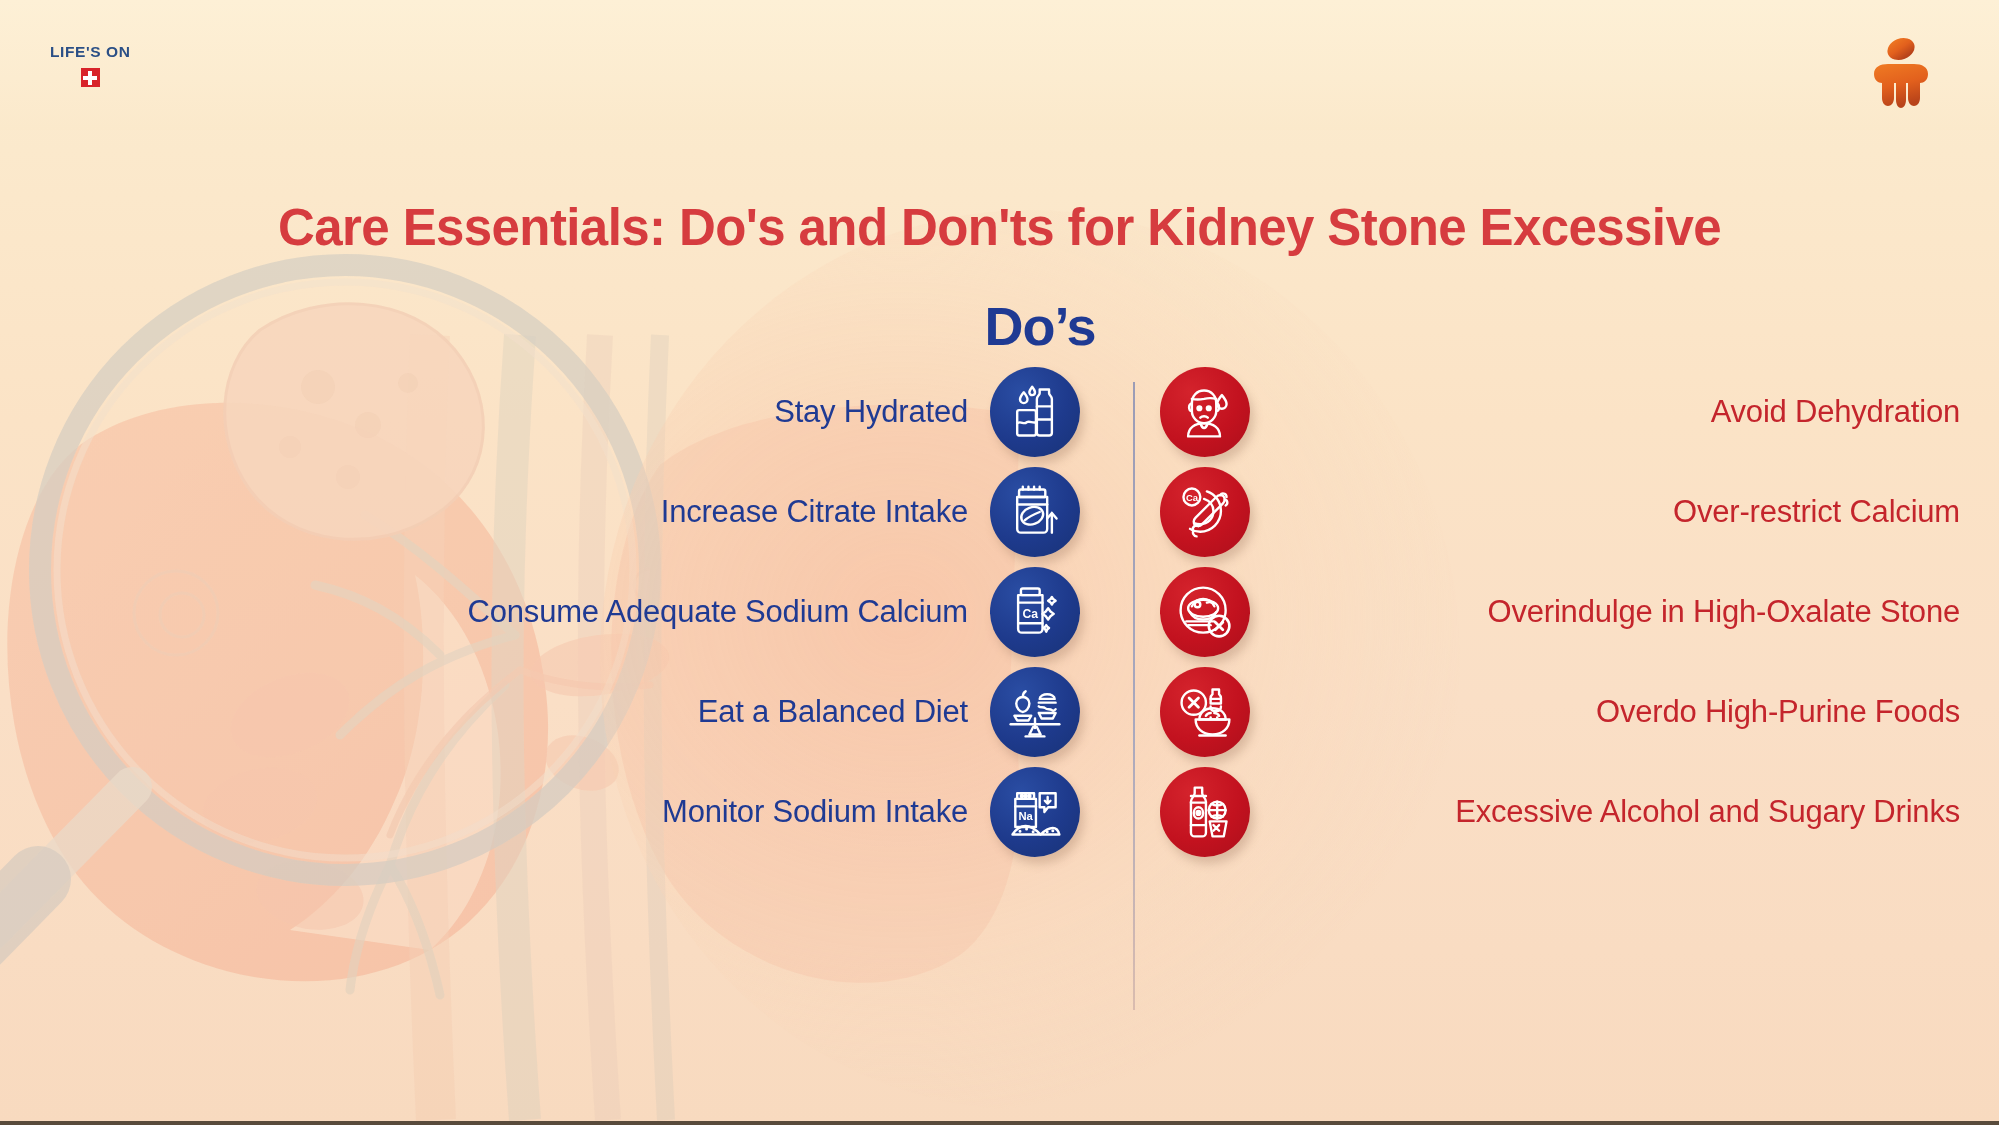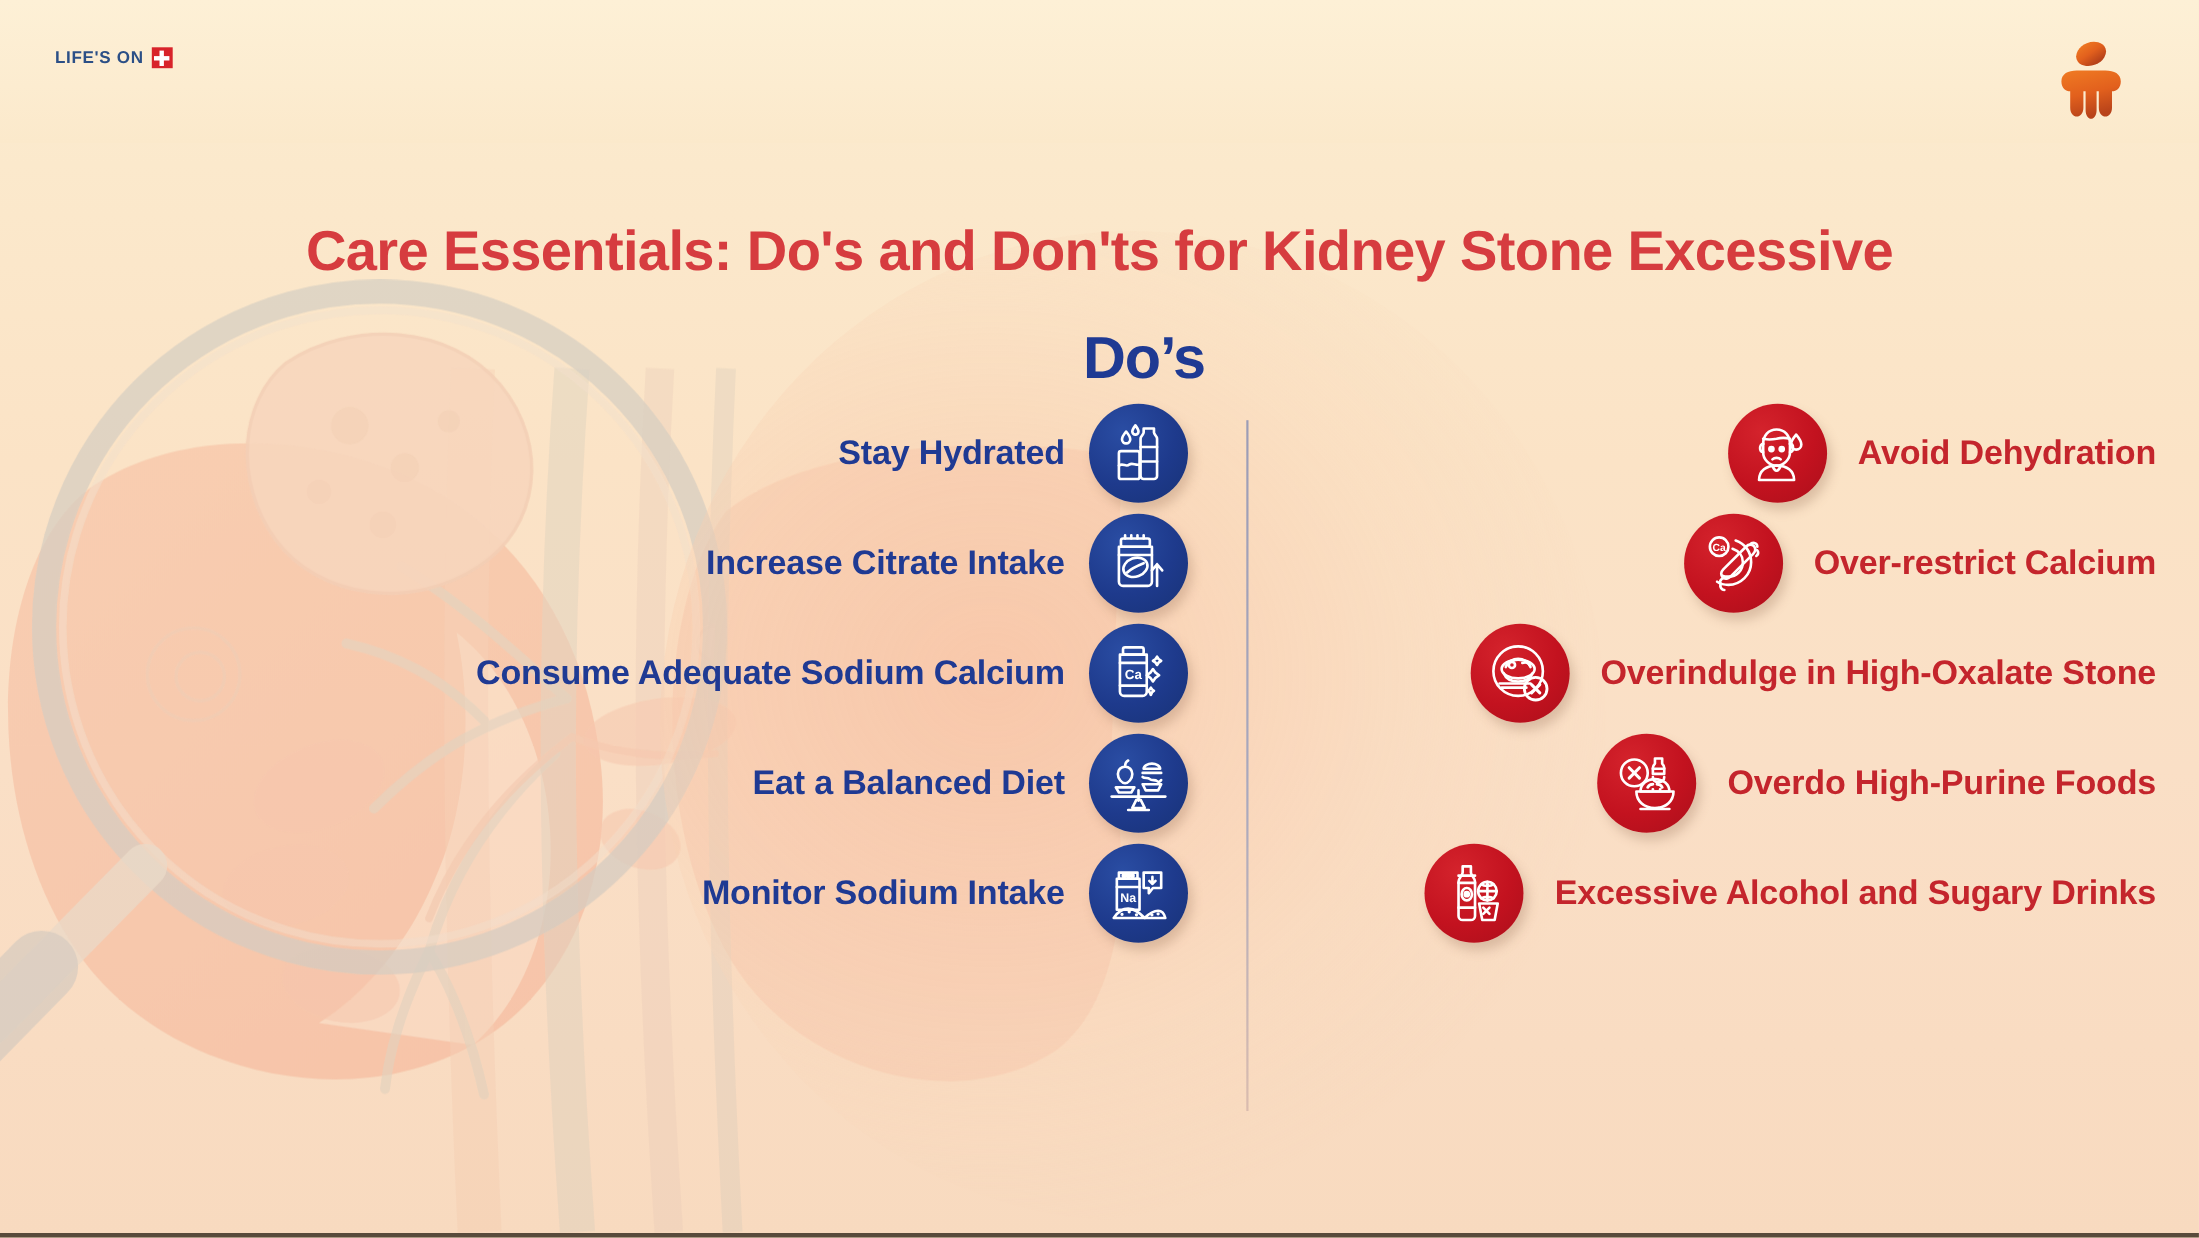--- a/index.html
+++ b/index.html
@@ -51,21 +51,21 @@
   #logo{ position:absolute; left:50px; top:34px; }
   #logo-word{
     font-size:46px; font-weight:700; letter-spacing:-1.2px; line-height:1;
     white-space:nowrap;
   }
   #logo-manipal{ color:#2b5ea8; }
   #logo-hospitals{ color:#19b69a; }
   #logo-tag{
     margin-top:9px; text-align:right;
     font-size:15.5px; font-weight:700; letter-spacing:.6px;
-    color:#2b4f86; display:flex; justify-content:flex-end; align-items:center; gap:7px;
+    color:#2b4f86; display:flex; justify-content:flex-end; align-items:center; gap:7px;flex-direction:column;
   }
   #logo-cross{
     display:inline-block; width:19px; height:19px; background:#d8232a;
     position:relative;
   }
   #logo-cross::before,#logo-cross::after{
     content:""; position:absolute; background:#fff;
   }
   #logo-cross::before{ left:7.5px; top:2.5px; width:4px; height:14px; }
   #logo-cross::after{ left:2.5px; top:7.5px; width:14px; height:4px; }
@@ -95,24 +95,24 @@
   
   #divider{
     position:absolute; left:1133px; top:382px; width:2px; height:628px;
     background:linear-gradient(180deg,#8a90b4 0%,#9aa0be 55%,#d4b6ab 100%);
     opacity:.85;
   }
 
   
   .row{ position:absolute; height:96px; display:flex; align-items:center; }
   .row.dos{ left:280px; width:800px; justify-content:flex-end; gap:22px; }
-  .row.donts{ left:1160px; width:800px; justify-content:flex-end; gap:28px; }
+  .row.donts{ left:1160px; width:800px; justify-content:space-between; gap:8px; }
 
   .row-label{
-    font-size:31px; font-weight:700; letter-spacing:-.2px; white-space:nowrap;
+    font-size:31px; font-weight:400; letter-spacing:-.2px; white-space:nowrap;
   }
   .dos .row-label{ color:#1f3a93; }
   .donts .row-label{ color:#c4252c; }
 
   .badge{
     position:relative; width:90px; height:90px; flex:0 0 90px;
     border-radius:50%;
     display:flex; align-items:center; justify-content:center;
     box-shadow:4px 7px 10px rgba(150,110,85,.30);
   }

